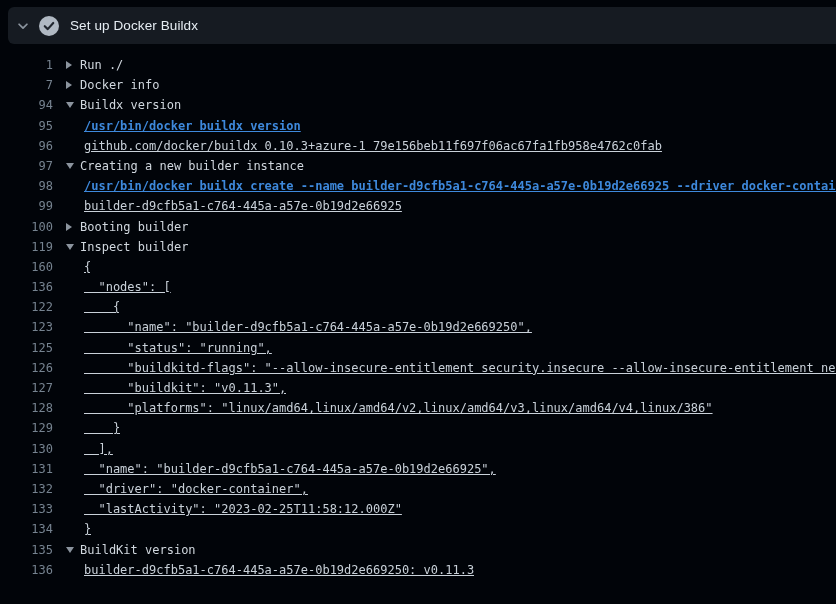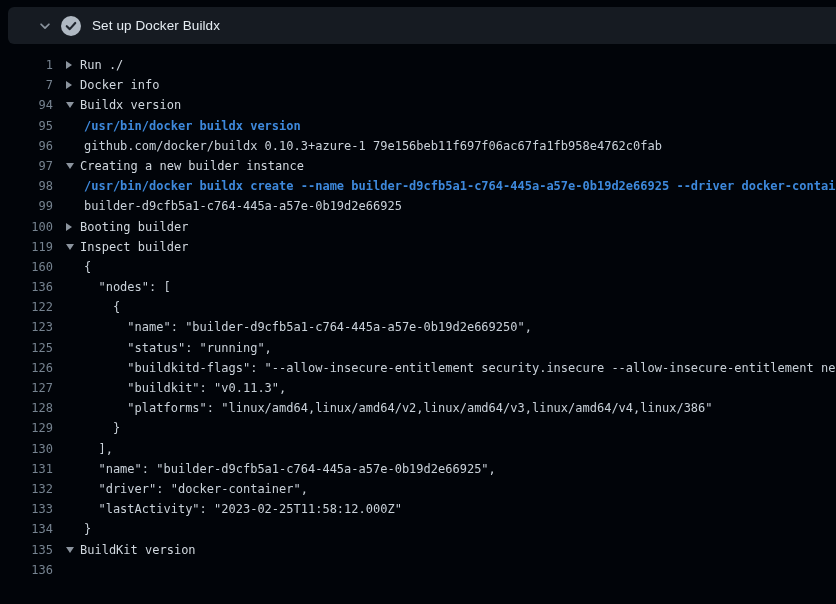--- a/index.html
+++ b/index.html
@@ -6,21 +6,21 @@
   html,body { width:836px; height:604px; overflow:hidden; }
   body {
     background: var(--page-bg, #010409);
     font-family: "DejaVu Sans Mono", monospace;
   }
   .step-header {
     position:absolute; top:7px; left:8px; right:0; height:37px;
     background: var(--header-bg, #161b22);
     border-radius:6px 0 0 6px;
     display:flex; align-items:center;
-    padding-left:30px;
+    padding-left:8px;
     cursor:pointer;
   }
   .chev { width:14px; height:14px; display:block; }
   .status-ico { width:20px; height:20px; margin-left:9px; display:block; }
   .step-title {
     margin-left:11px;
     font-family:"Liberation Sans", sans-serif;
     font-size:13.5px; font-weight:500;
     color: var(--title-fg, #e6edf3);
     letter-spacing:.1px;
@@ -51,21 +51,21 @@
     border-top:4px solid transparent;
     border-bottom:4px solid transparent;
   }
   .tri-down {
     width:0; height:0;
     border-top:6px solid var(--arrow-fg,#8b949e);
     border-left:4px solid transparent;
     border-right:4px solid transparent;
   }
   .group-title { color: var(--group-fg,#d0d7de); }
-  .plain { padding-left:18px; }
+  .plain { padding-left:18px;text-decoration:underline; }
   .cmd { color: var(--command-fg,#3e89dc); font-weight:600; }
   .out { color: var(--output-fg,#c9d1d9); }
 </style>
 </head>
 <body>
 
 <header class="step-header">
   <svg class="chev" viewBox="0 0 16 16">
     <path d="M3.5 6 8 10.5 12.5 6" fill="none" stroke="#8b949e" stroke-width="2" stroke-linecap="round" stroke-linejoin="round"></path>
   </svg>
@@ -95,14 +95,14 @@
     <div class="row"><span class="num">126</span><div class="content"><span class="plain out">      "buildkitd-flags": "--allow-insecure-entitlement security.insecure --allow-insecure-entitlement networ</span></div></div>
     <div class="row"><span class="num">127</span><div class="content"><span class="plain out">      "buildkit": "v0.11.3",</span></div></div>
     <div class="row"><span class="num">128</span><div class="content"><span class="plain out">      "platforms": "linux/amd64,linux/amd64/v2,linux/amd64/v3,linux/amd64/v4,linux/386"</span></div></div>
     <div class="row"><span class="num">129</span><div class="content"><span class="plain out">    }</span></div></div>
     <div class="row"><span class="num">130</span><div class="content"><span class="plain out">  ],</span></div></div>
     <div class="row"><span class="num">131</span><div class="content"><span class="plain out">  "name": "builder-d9cfb5a1-c764-445a-a57e-0b19d2e66925",</span></div></div>
     <div class="row"><span class="num">132</span><div class="content"><span class="plain out">  "driver": "docker-container",</span></div></div>
     <div class="row"><span class="num">133</span><div class="content"><span class="plain out">  "lastActivity": "2023-02-25T11:58:12.000Z"</span></div></div>
     <div class="row"><span class="num">134</span><div class="content"><span class="plain out">}</span></div></div>
     <div class="row"><span class="num">135</span><div class="content"><span class="arrow"><span class="tri-down"></span></span><span class="group-title">BuildKit version</span></div></div>
-    <div class="row"><span class="num">136</span></div>
+    <div class="row"><span class="num">136</span><div class="content"><span class="plain out">builder-d9cfb5a1-c764-445a-a57e-0b19d2e669250: v0.11.3</span></div></div>
   </div>
 
 </body></html>

